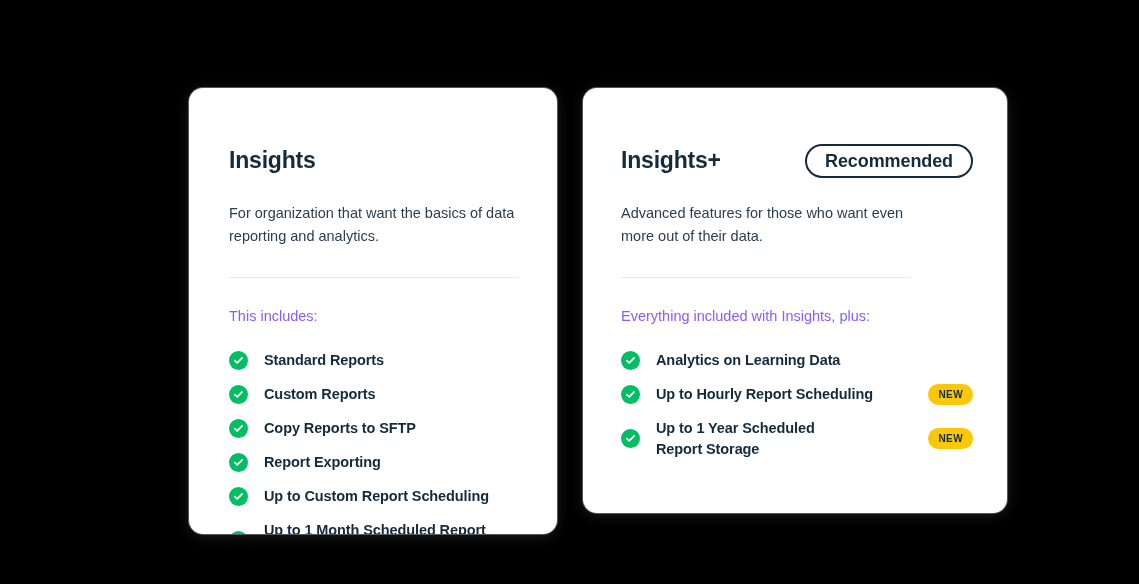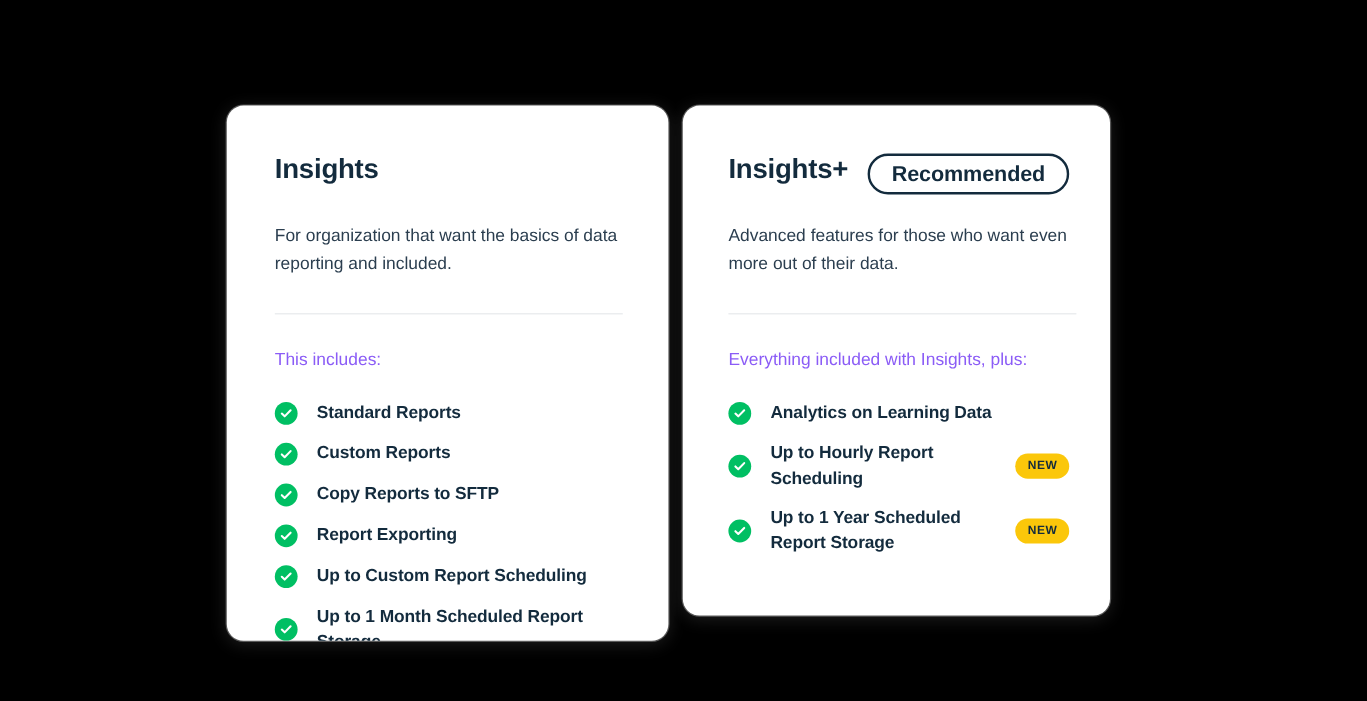--- a/index.html
+++ b/index.html
@@ -33,32 +33,34 @@
     overflow: hidden;
   }
   .card--basic {
     left: 189px;
     top: 88px;
     width: 368px;
     height: 446px;
     padding: 40px 34px 0 40px;
   }
   .card--plus {
-    left: 569px;
+    left: 583px;
     top: 88px;
-    width: 356px;
+    width: 424px;
     height: 425px;
     padding: 40px 34px 0 38px;
   }
 
   
   .card-head {
     display: flex;
+    align-items: center;
     justify-content: space-between;
     min-height: 34px;
+    margin-top: 16px;
   }
   .card-title {
     font-size: 23px;
     font-weight: 700;
     color: #132B3D;
     letter-spacing: -0.2px;
     line-height: 1.1;
     margin: 0;
     white-space: nowrap;
   }
@@ -162,21 +164,21 @@
 </head>
 <body>
 
 <div class="stage">
 
   <section class="card card--basic">
     <div class="card-head">
       <h2 class="card-title">Insights</h2>
     </div>
 
-    <p class="card-desc">For organization that want the basics of data reporting and included.</p>
+    <p class="card-desc">For organization that want the basics of data reporting and analytics.</p>
 
     <div class="divider"></div>
 
     <div class="includes-label">This includes:</div>
 
     <ul class="feature-list">
       <li class="feature-item">
         <span class="check-icon">
           <svg width="11" height="11" viewBox="0 0 12 12" aria-hidden="true">
             <path d="M2 6.2 L4.6 8.7 L10 3.2" fill="none" stroke="#FFFFFF" stroke-width="1.9" stroke-linecap="round" stroke-linejoin="round"></path>

